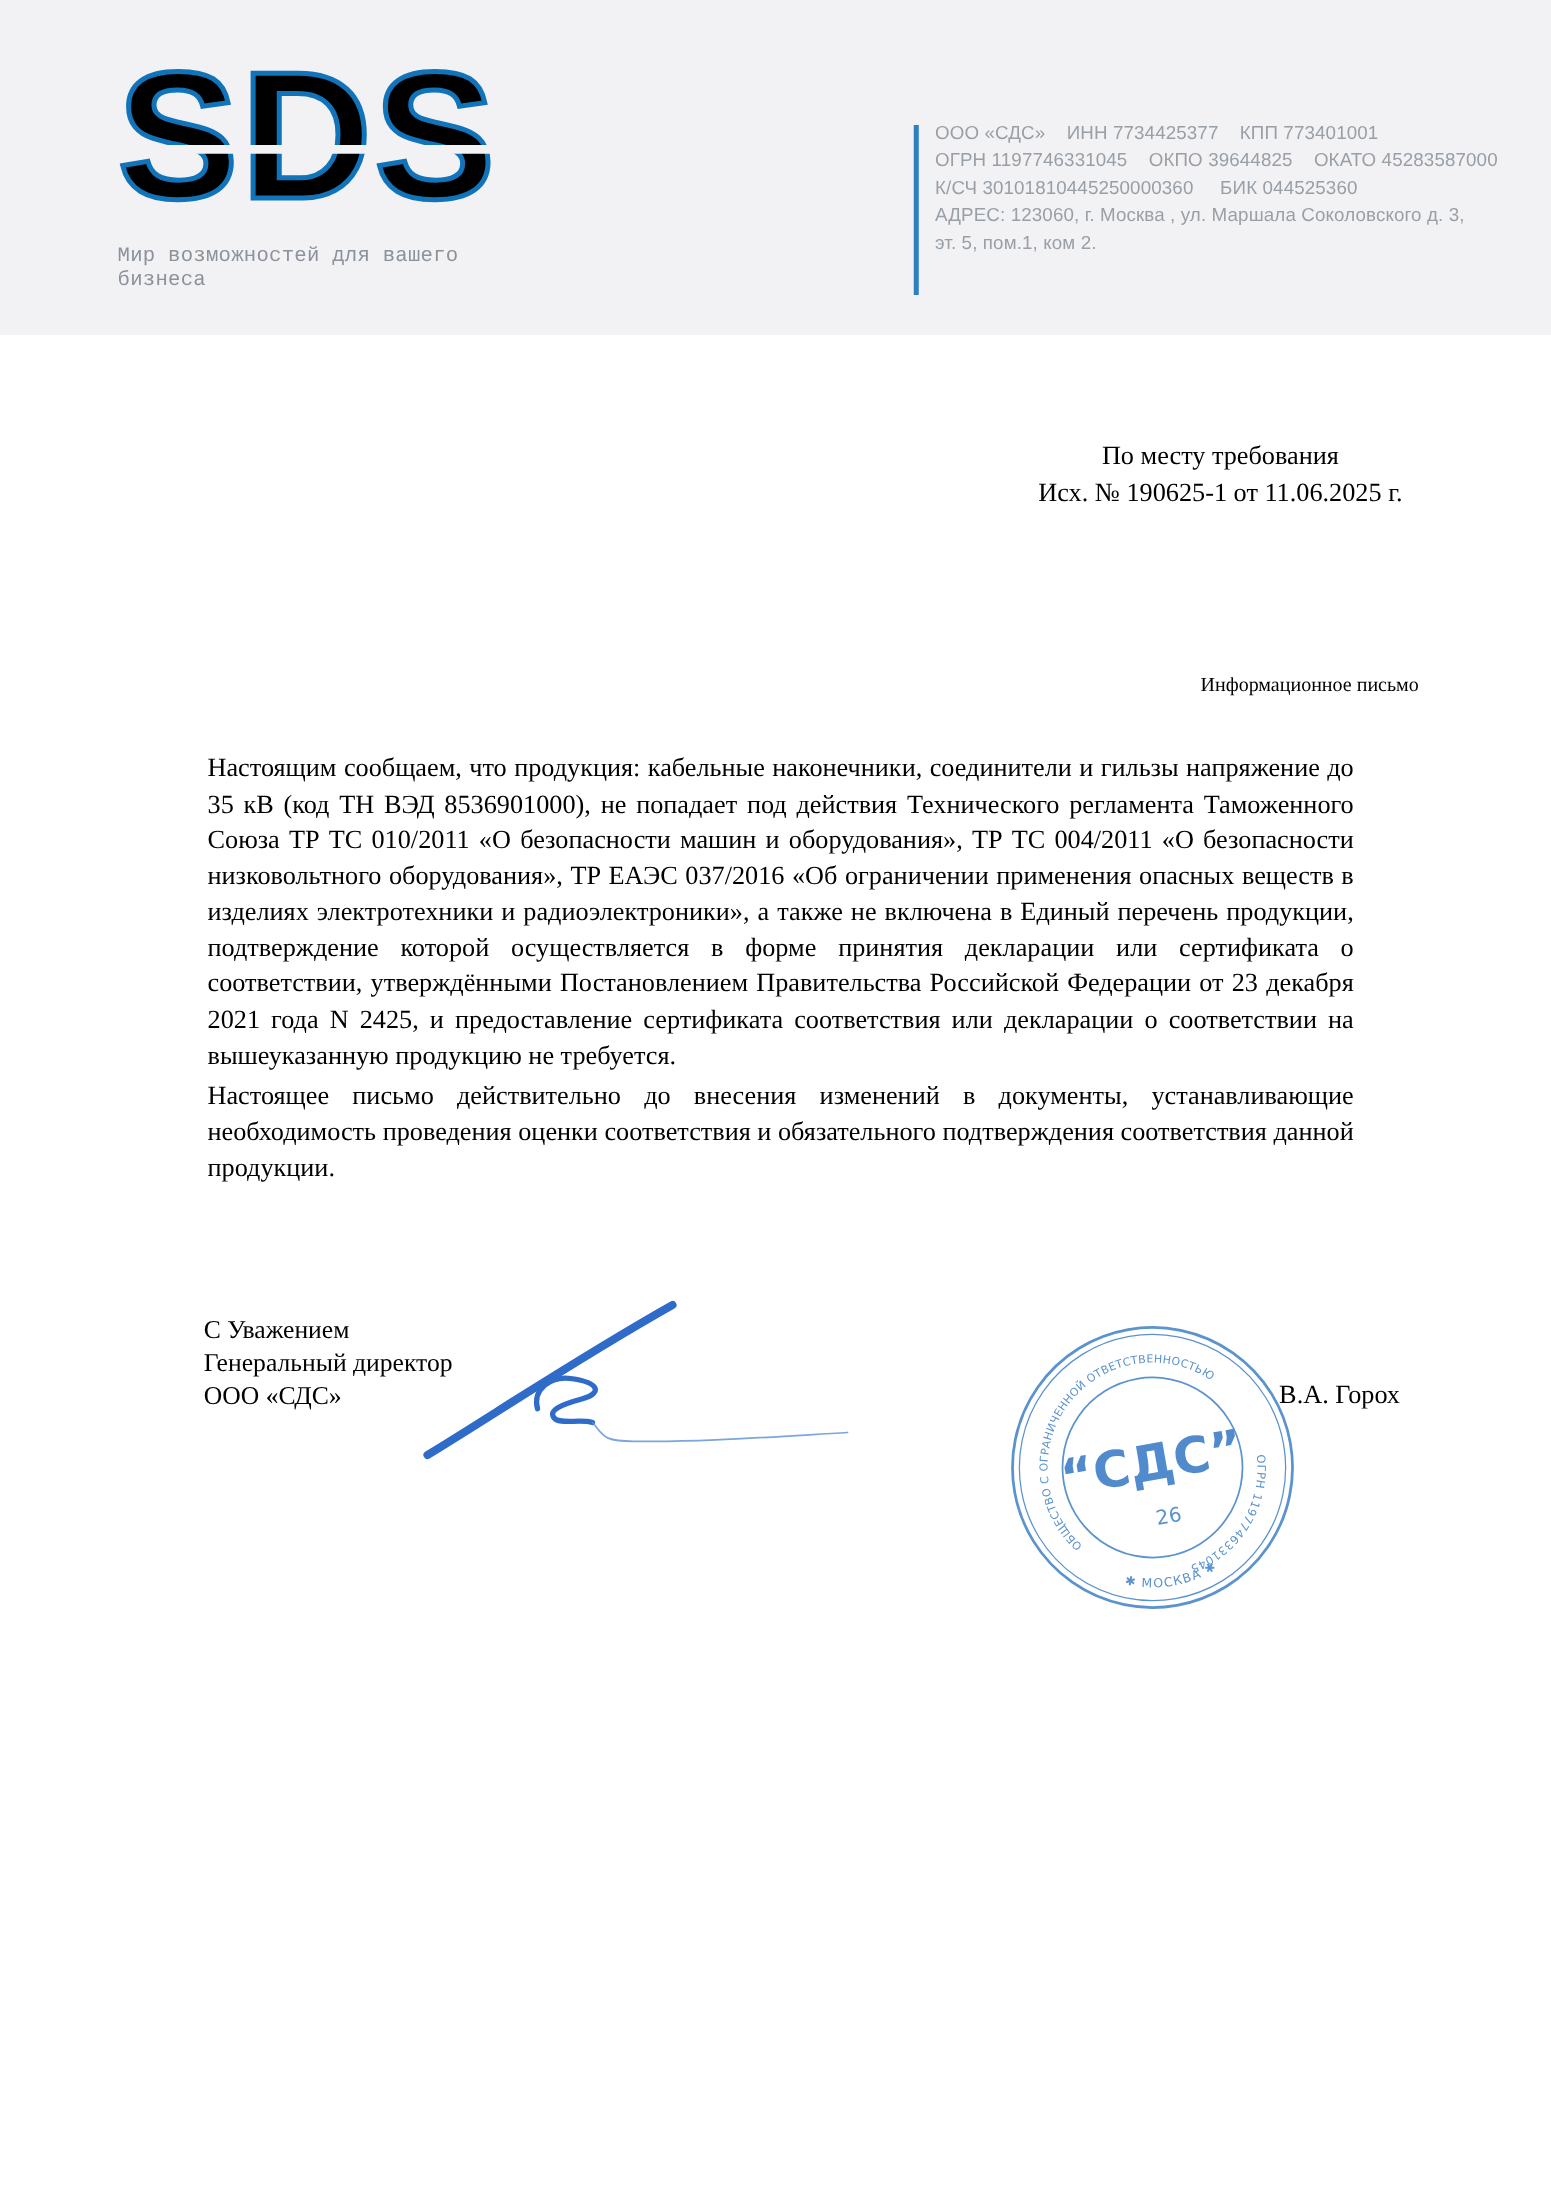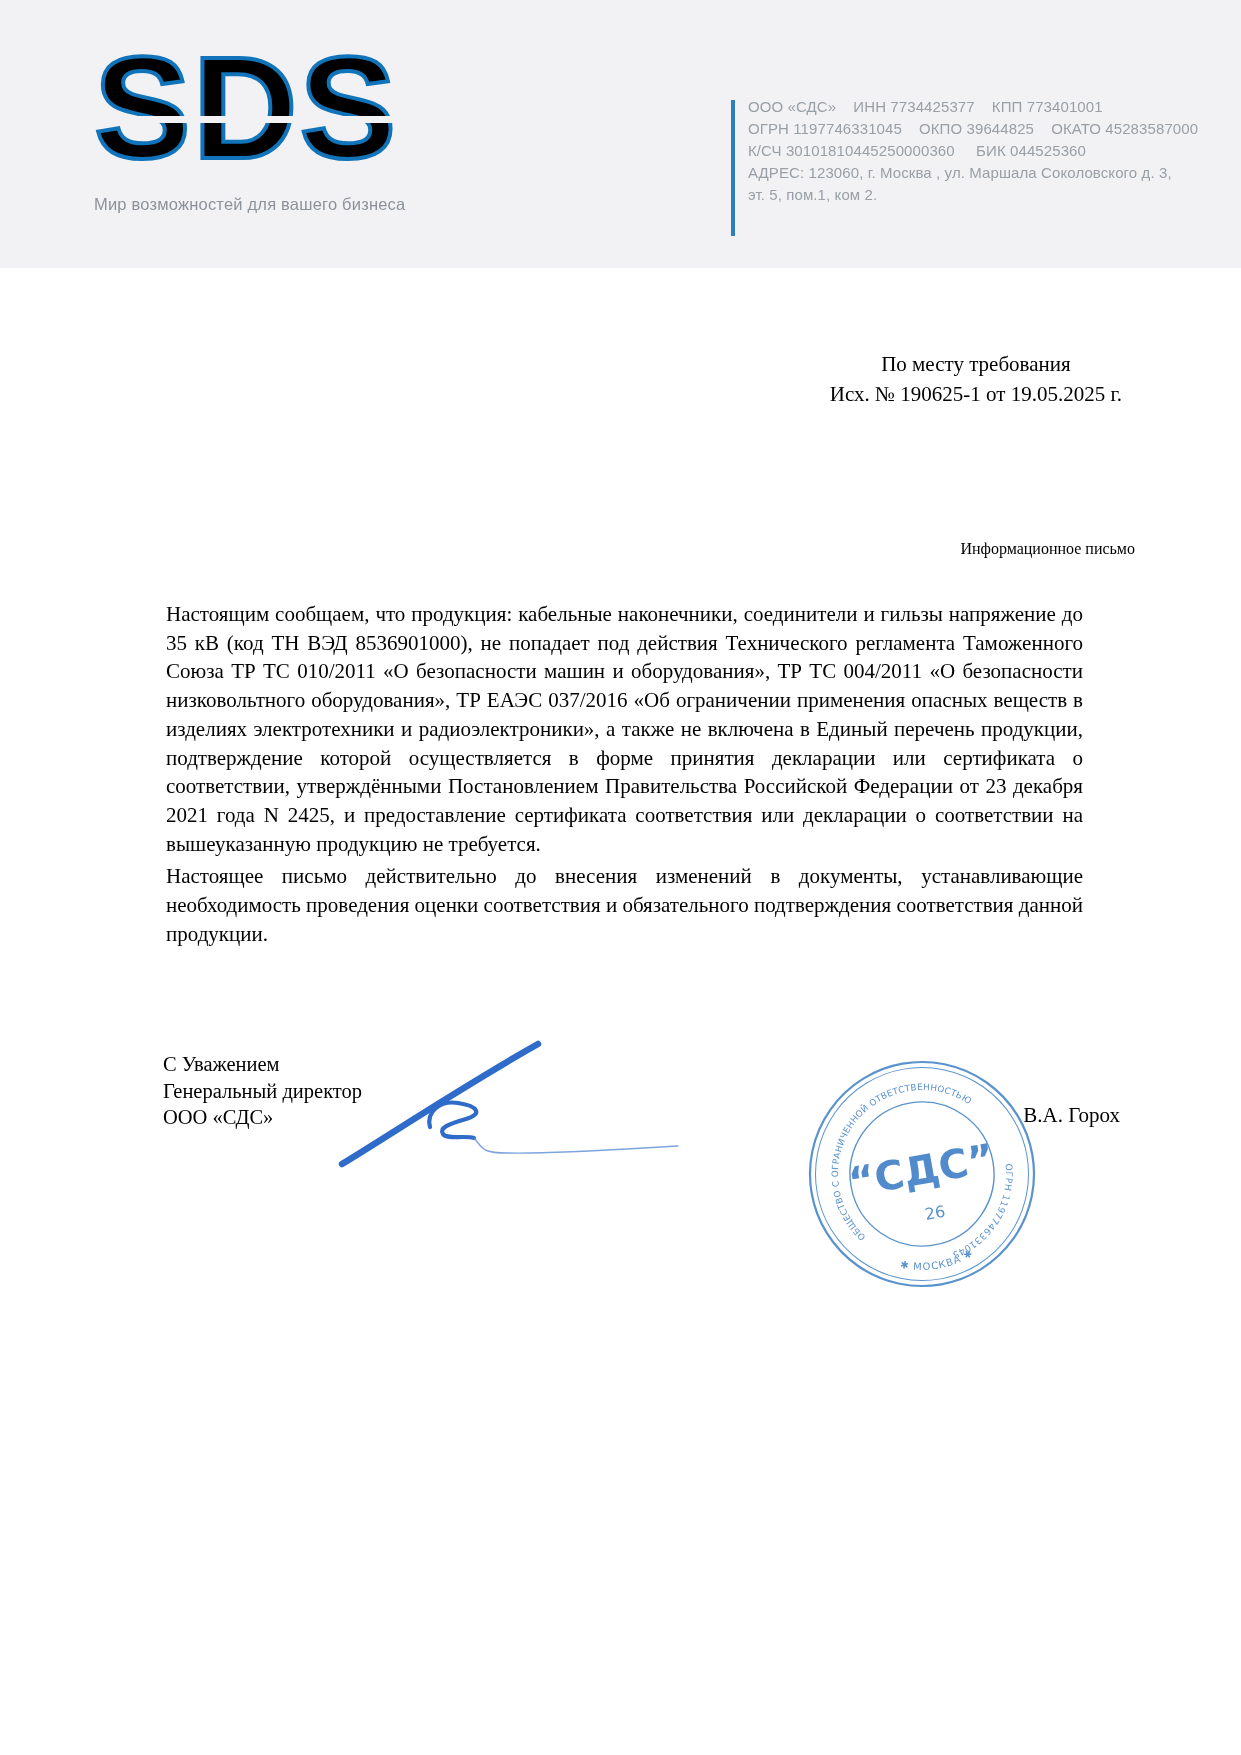--- a/index.html
+++ b/index.html
@@ -6,21 +6,21 @@
   .page{position:relative;width:1241px;height:1755px;background:#ffffff;overflow:hidden;
         font-family:"Liberation Serif","DejaVu Serif",serif;color:#000;}
   
   .header-band{position:absolute;left:0;top:0;width:1241px;height:268px;background:#f2f2f4;}
   
   .logo-box{position:absolute;left:94px;top:36px;width:330px;}
   .logo-text{position:relative;font-family:"Liberation Sans","DejaVu Sans",sans-serif;
              font-weight:bold;font-size:145px;line-height:1;color:#000000;
              letter-spacing:2px;-webkit-text-stroke:4px #1173b9;}
   .logo-cut{position:absolute;left:-6px;top:80px;width:330px;height:7px;background:#f2f2f4;}
-  .logo-tagline{margin-top:14px;font-family:Liberation Sans, sans-serif;
+  .logo-tagline{margin-top:14px;font-family:Liberation Mono, monospace;
                 font-size:16.5px;color:#8c929b;letter-spacing:0.2px;}
   
   .company-box{position:absolute;left:731px;top:72px;margin-top:24px;}
   .company-bar{position:absolute;left:0;top:4px;width:4px;height:136px;background:#2e7fc0;}
   .company-lines{margin-left:17px;font-family:"Liberation Sans","DejaVu Sans",sans-serif;
                  font-size:15px;line-height:22px;color:#999fa7;letter-spacing:0.1px;}
   .company-lines div{white-space:pre;}
   
   .recipient{position:absolute;top:350px;right:119px;text-align:center;
              font-size:21px;line-height:29.5px;}
@@ -58,21 +58,21 @@
       <div>ООО «СДС»    ИНН 7734425377    КПП 773401001</div>
       <div>ОГРН 1197746331045    ОКПО 39644825    ОКАТО 45283587000</div>
       <div>К/СЧ 30101810445250000360     БИК 044525360</div>
       <div>АДРЕС: 123060, г. Москва , ул. Маршала Соколовского д. 3,</div>
       <div>эт. 5, пом.1, ком 2.</div>
     </div>
   </div>
 
   <div class="recipient">
     <div>По месту требования</div>
-    <div>Исх. № 190625-1 от 19.05.2025 г.</div>
+    <div>Исх. № 190625-1 от 11.06.2025 г.</div>
   </div>
 
   <div class="letter-title">Информационное письмо</div>
 
   <div class="letter-body">
     <p>Настоящим сообщаем, что продукция: кабельные наконечники, соединители и гильзы напряжение до 35 кВ (код ТН ВЭД 8536901000), не попадает под действия Технического регламента Таможенного Союза ТР ТС 010/2011 «О безопасности машин и оборудования», ТР ТС 004/2011 «О безопасности низковольтного оборудования», ТР ЕАЭС 037/2016 «Об ограничении применения опасных веществ в изделиях электротехники и радиоэлектроники», а также не включена в Единый перечень продукции, подтверждение которой осуществляется в форме принятия декларации или сертификата о соответствии, утверждёнными Постановлением Правительства Российской Федерации от 23 декабря 2021 года N 2425, и предоставление сертификата соответствия или декларации о соответствии на вышеуказанную продукцию не требуется.</p>
     <p>Настоящее письмо действительно до внесения изменений в документы, устанавливающие необходимость проведения оценки соответствия и обязательного подтверждения соответствия данной продукции.</p>
   </div>
 
   <div class="signoff">

